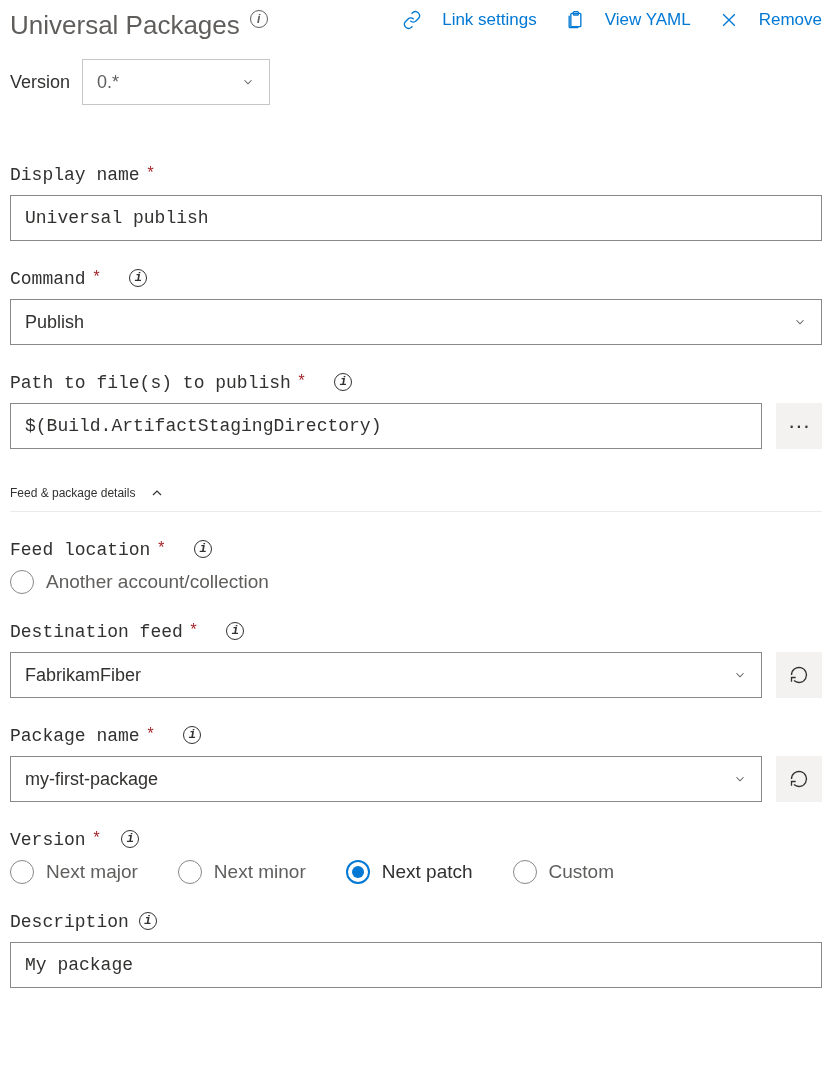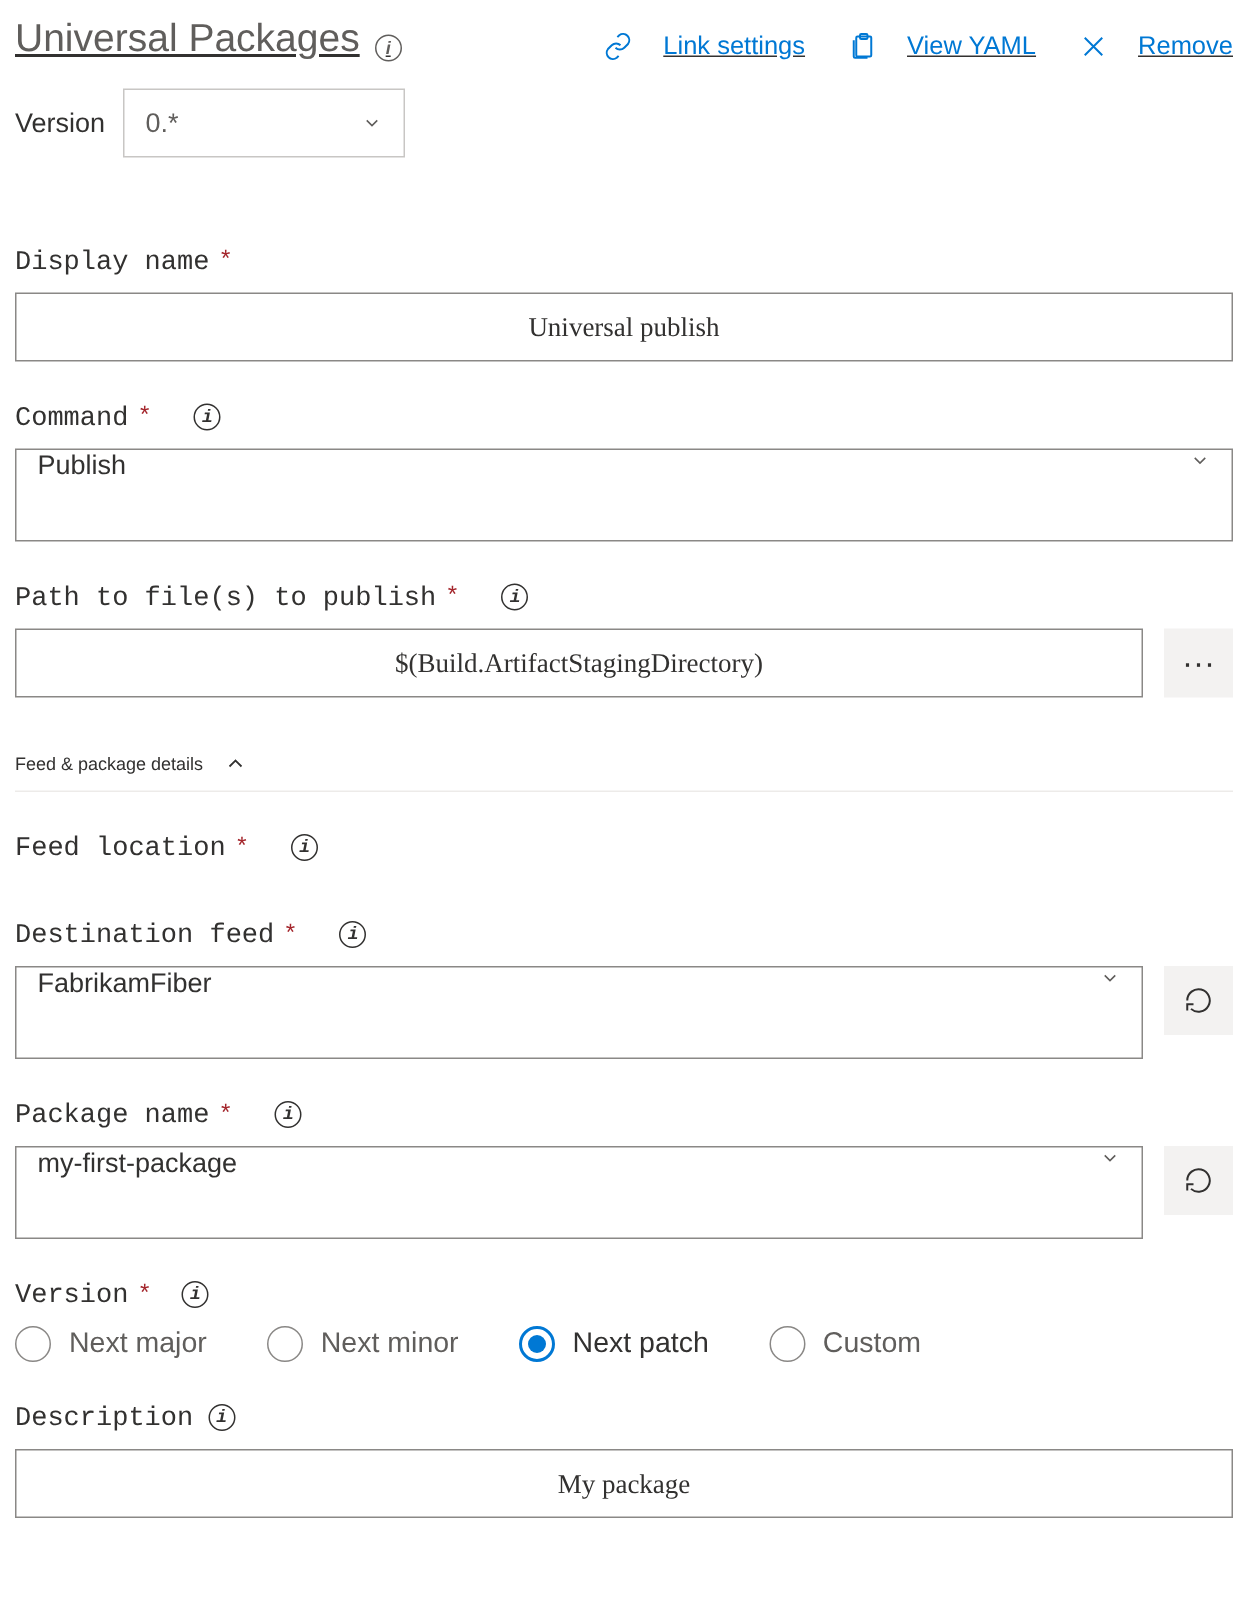--- a/index.html
+++ b/index.html
@@ -7,23 +7,22 @@
       font-family: "Segoe UI", -apple-system, BlinkMacSystemFont, sans-serif;
       font-size: 14px;
       color: #323130;
       background: #ffffff;
       width: 832px;
       padding: 10px;
     }
 
     .header-row {
       display: flex;
-      align-items: flex-end;
+      align-items: flex-start;
       margin-bottom: 18px;
-      text-decoration: underline;
     }
     .task-title {
       font-size: 26px;
       font-weight: 400;
       color: #605e5c;
       margin-right: 10px;
     }
     .info-icon-sm {
       width: 18px; height: 18px;
       border: 1.5px solid #605e5c;
@@ -108,34 +107,33 @@
       font-weight: 600;
       margin-left: 18px;
     }
 
     .text-input {
       width: 100%;
       height: 46px;
       border: 1px solid #8a8886;
       padding: 0 14px;
       font-size: 18px;
-      font-family: Liberation Serif, serif;
+      font-family: Liberation Mono, monospace;
       color: #323130;
       outline: none;
       background: #fff;
-      text-align: center;
     }
     .select-input {
       width: 100%;
-      height: 62px;
+      height: 46px;
       border: 1px solid #8a8886;
-      padding: 0 14px;
-      font-size: 18px;
-      display: flex;
-      align-items: flex-start;
+      padding: 12px 14px;
+      font-size: 18px;
+      display: flex;
+      align-items: center;
       justify-content: space-between;
       cursor: pointer;
       background: #fff;
     }
     .chevron {
       width: 14px; height: 14px;
     }
 
     .input-with-side {
       display: flex;
@@ -293,20 +291,24 @@
     </svg>
 </div>
 
 <div class="field">
   <div class="field-label-row">
     <span class="field-label">Feed location</span>
     <span class="required-star">*</span>
     <span class="info-icon-field">i</span>
   </div>
   <div class="radio-row">
+    <label class="radio-option">
+      <span class="radio-circle"></span>
+      <span class="radio-label">Another account/collection</span>
+    </label>
   </div>
 </div>
 
 <div class="field">
   <div class="field-label-row">
     <span class="field-label">Destination feed</span>
     <span class="required-star">*</span>
     <span class="info-icon-field">i</span>
   </div>
   <div class="input-with-side">

